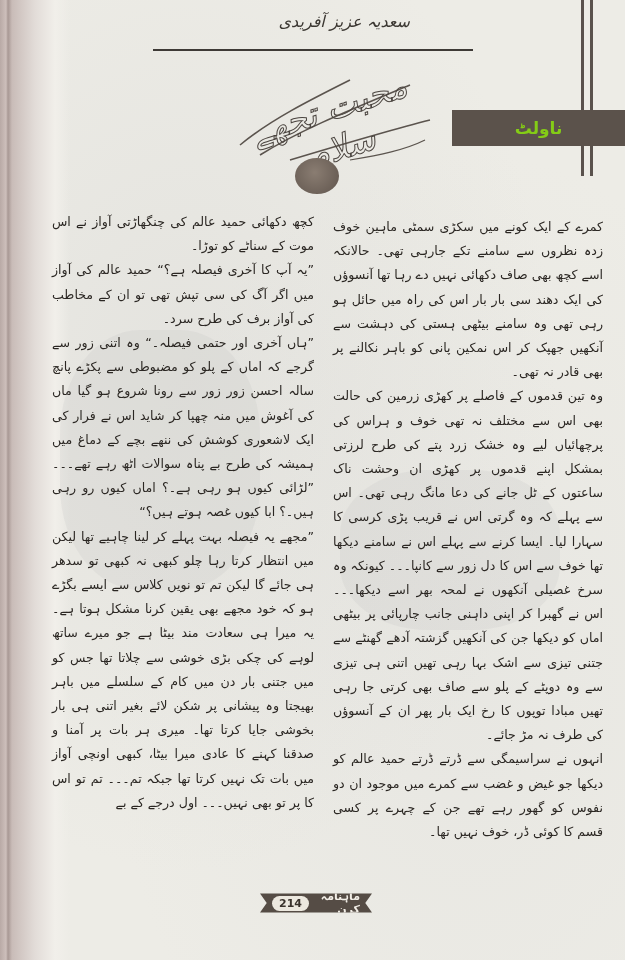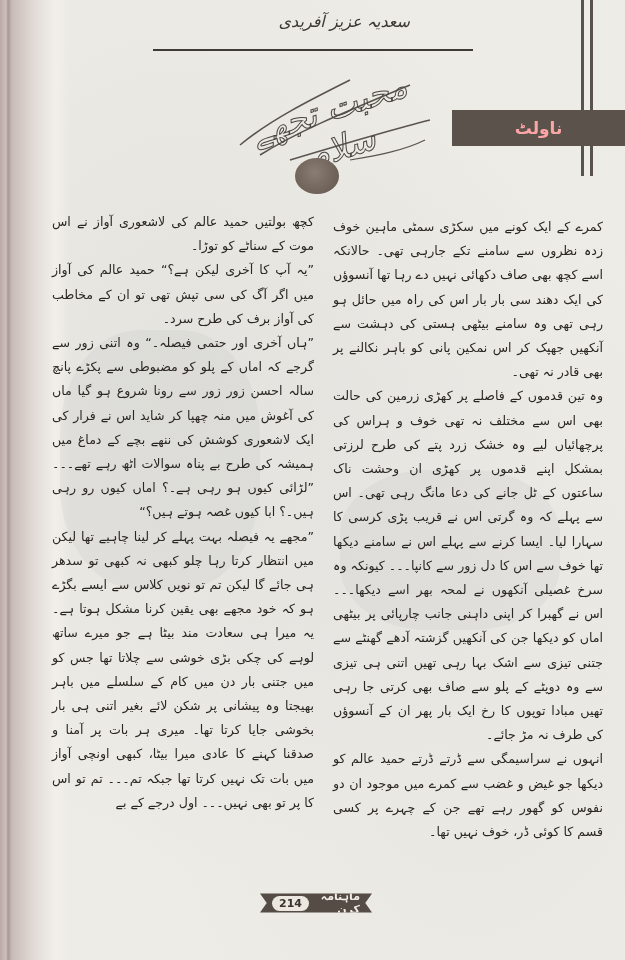--- a/index.html
+++ b/index.html
@@ -46,21 +46,21 @@
       color: transparent; -webkit-text-stroke: 1px #4a443f;
       transform: rotate(-18deg);
     }
     .title-blob {
       position: absolute; left: 295px; top: 158px; width: 44px; height: 36px;
       border-radius: 50%; background: radial-gradient(circle at 45% 40%, #8a7d72, #5f544c);
     }
     .genre-tab {
       position: absolute; left: 452px; top: 110px; width: 173px; height: 36px;
       background: #5b524b;
-      color: #fca5a5; direction: rtl;
+      color: #84cc16; direction: rtl;
       display: flex; align-items: center; justify-content: center;
       font-size: 17px; font-weight: bold;
     }
     .column {
       position: absolute; direction: rtl; text-align: justify;
       font-family: "DejaVu Sans", sans-serif;
       font-size: 12.6px; line-height: 24.2px; color: #2b2723;
     }
     .column p { margin: 0; }
     .col-right { left: 333px; top: 215px; width: 270px; }
@@ -107,22 +107,22 @@
 
   <div class="genre-tab">ناولٹ</div>
 
   <div class="column col-right">
     <p>کمرے کے ایک کونے میں سکڑی سمٹی ماہین خوف زدہ نظروں سے سامنے تکے جارہی تھی۔ حالانکہ اسے کچھ بھی صاف دکھائی نہیں دے رہا تھا آنسوؤں کی ایک دھند سی بار بار اس کی راہ میں حائل ہو رہی تھی وہ سامنے بیٹھی ہستی کی دہشت سے آنکھیں جھپک کر اس نمکین پانی کو باہر نکالنے پر بھی قادر نہ تھی۔</p>
     <p>وہ تین قدموں کے فاصلے پر کھڑی زرمین کی حالت بھی اس سے مختلف نہ تھی خوف و ہراس کی پرچھائیاں لیے وہ خشک زرد پتے کی طرح لرزتی بمشکل اپنے قدموں پر کھڑی ان وحشت ناک ساعتوں کے ٹل جانے کی دعا مانگ رہی تھی۔ اس سے پہلے کہ وہ گرتی اس نے قریب پڑی کرسی کا سہارا لیا۔ ایسا کرنے سے پہلے اس نے سامنے دیکھا تھا خوف سے اس کا دل زور سے کانپا۔۔۔ کیونکہ وہ سرخ غصیلی آنکھوں نے لمحہ بھر اسے دیکھا۔۔۔ اس نے گھبرا کر اپنی داہنی جانب چارپائی پر بیٹھی اماں کو دیکھا جن کی آنکھیں گزشتہ آدھے گھنٹے سے جتنی تیزی سے اشک بہا رہی تھیں اتنی ہی تیزی سے وہ دوپٹے کے پلو سے صاف بھی کرتی جا رہی تھیں مبادا توپوں کا رخ ایک بار پھر ان کے آنسوؤں کی طرف نہ مڑ جائے۔</p>
     <p>انہوں نے سراسیمگی سے ڈرتے ڈرتے حمید عالم کو دیکھا جو غیض و غضب سے کمرے میں موجود ان دو نفوس کو گھور رہے تھے جن کے چہرے پر کسی قسم کا کوئی ڈر، خوف نہیں تھا۔</p>
   </div>
 
   <div class="column col-left">
-    <p>کچھ بولتیں حمید عالم کی لاشعوری آواز نے اس موت کے سناٹے کو توڑا۔</p>
-    <p>”یہ آپ کا آخری لیکن ہے؟“ حمید عالم کی آواز میں اگر آگ کی سی تپش تھی تو ان کے مخاطب کی آواز برف کی طرح سرد۔</p>
+    <p>کچھ دکھائی حمید عالم کی چنگھاڑتی آواز نے اس موت کے سناٹے کو توڑا۔</p>
+    <p>”یہ آپ کا آخری فیصلہ ہے؟“ حمید عالم کی آواز میں اگر آگ کی سی تپش تھی تو ان کے مخاطب کی آواز برف کی طرح سرد۔</p>
     <p>”ہاں آخری اور حتمی فیصلہ۔“ وہ اتنی زور سے گرجے کہ اماں کے پلو کو مضبوطی سے پکڑے پانچ سالہ احسن زور زور سے رونا شروع ہو گیا ماں کی آغوش میں منہ چھپا کر شاید اس نے فرار کی ایک لاشعوری کوشش کی ننھے بچے کے دماغ میں ہمیشہ کی طرح بے پناہ سوالات اٹھ رہے تھے۔۔۔ ”لڑائی کیوں ہو رہی ہے۔؟ اماں کیوں رو رہی ہیں۔؟ ابا کیوں غصہ ہوتے ہیں؟“</p>
     <p>”مجھے یہ فیصلہ بہت پہلے کر لینا چاہیے تھا لیکن میں انتظار کرتا رہا چلو کبھی نہ کبھی تو سدھر ہی جائے گا لیکن تم تو نویں کلاس سے ایسے بگڑے ہو کہ خود مجھے بھی یقین کرنا مشکل ہوتا ہے۔ یہ میرا ہی سعادت مند بیٹا ہے جو میرے ساتھ لوہے کی چکی بڑی خوشی سے چلاتا تھا جس کو میں جتنی بار دن میں کام کے سلسلے میں باہر بھیجتا وہ پیشانی پر شکن لائے بغیر اتنی ہی بار بخوشی جایا کرتا تھا۔ میری ہر بات پر آمنا و صدقنا کہنے کا عادی میرا بیٹا، کبھی اونچی آواز میں بات تک نہیں کرتا تھا جبکہ تم۔۔۔ تم تو اس کا پر تو بھی نہیں۔۔۔ اول درجے کے بے</p>
   </div>
 
   <div class="footer-banner">
     <span class="mag-name">ماہنامہ کرن</span>
     <span class="page-num">214</span>
   </div>
 </div>
 

